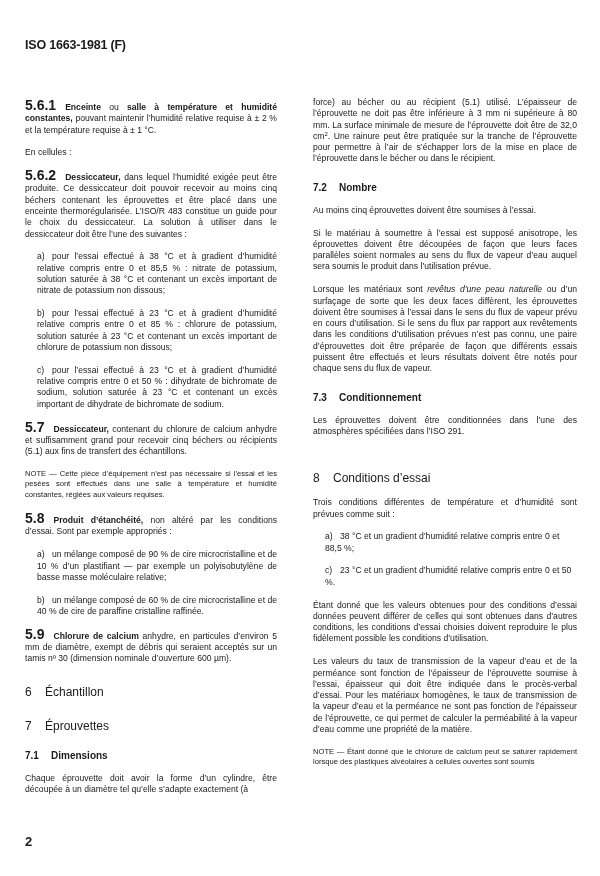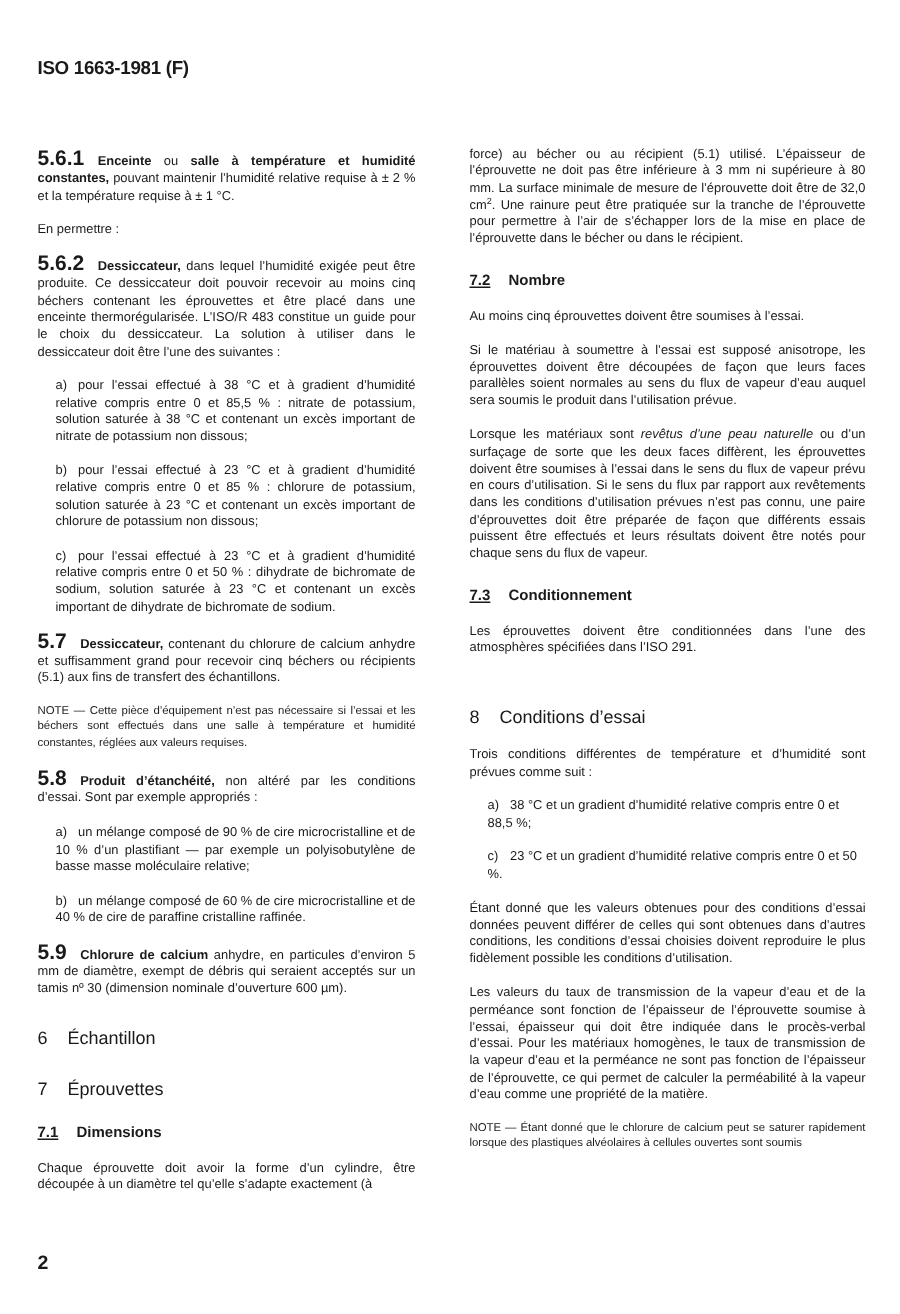--- a/index.html
+++ b/index.html
@@ -10,52 +10,52 @@
   .col { position: absolute; font-size: 8.6px; line-height: 11.3px; text-align: justify; }
   .col.left { left: 25px; top: 100px; width: 252px; }
   .col.right { left: 313px; top: 97px; width: 264px; }
   p { margin: 0 0 11.5px 0; }
   .item { margin: 0 0 11.5px 12px; }
   .lbl { display: inline-block; width: 15px; }
   .note { font-size: 7.6px; line-height: 10.4px; margin-bottom: 13px; }
   .h1 { font-size: 12px; font-weight: normal; margin: 20px 0 12px 0; line-height: 14px; }
   .h1 .num { display: inline-block; width: 20px; }
   .h2 { font-size: 10px; font-weight: bold; margin: 17px 0 11px 0; line-height: 12px; }
-  .h2 .num { display: inline-block; width: 26px; text-decoration: underline; }
+  .h2 .num { display: inline-block; width: 26px; }
   .secnum { font-weight: bold; font-size: 14px; margin-right: 9px; }
   b { font-weight: bold; }
   i { font-style: italic; }
   sup { font-size: 6px; vertical-align: 3px; line-height: 0; }
 </style>
 </head>
 <body>
 
 <div class="hdr">ISO 1663-1981 (F)</div>
 
 <div class="col left">
 
   <p>
     <span class="secnum">5.6.1</span><b>Enceinte</b><span> ou </span><b>salle à température et humidité constantes,</b><span> pouvant maintenir l’humidité relative requise à ± 2 % et la température requise à ± 1 °C.</span>
   </p>
 
-  <p>En permettre :</p>
+  <p>En cellules :</p>
 
   <p>
     <span class="secnum">5.6.2</span><b>Dessiccateur,</b><span> dans lequel l’humidité exigée peut être produite. Ce dessiccateur doit pouvoir recevoir au moins cinq béchers contenant les éprouvettes et être placé dans une enceinte thermorégularisée. L’ISO/R 483 constitue un guide pour le choix du dessiccateur. La solution à utiliser dans le dessiccateur doit être l’une des suivantes :</span>
   </p>
 
   <p class="item"><span class="lbl">a)</span><span>pour l’essai effectué à 38 °C et à gradient d’humidité relative compris entre 0 et 85,5 % : nitrate de potassium, solution saturée à 38 °C et contenant un excès important de nitrate de potassium non dissous;</span></p>
   <p class="item"><span class="lbl">b)</span><span>pour l’essai effectué à 23 °C et à gradient d’humidité relative compris entre 0 et 85 % : chlorure de potassium, solution saturée à 23 °C et contenant un excès important de chlorure de potassium non dissous;</span></p>
   <p class="item"><span class="lbl">c)</span><span>pour l’essai effectué à 23 °C et à gradient d’humidité relative compris entre 0 et 50 % : dihydrate de bichromate de sodium, solution saturée à 23 °C et contenant un excès important de dihydrate de bichromate de sodium.</span></p>
 
   <p>
     <span class="secnum">5.7</span><b>Dessiccateur,</b><span> contenant du chlorure de calcium anhydre et suffisamment grand pour recevoir cinq béchers ou récipients (5.1) aux fins de transfert des échantillons.</span>
   </p>
 
-  <p class="note">NOTE — Cette pièce d’équipement n’est pas nécessaire si l’essai et les béchers sont effectués dans une salle à température et humidité constantes, réglées aux valeurs requises.</p>
+  <p class="note">NOTE — Cette pièce d’équipement n’est pas nécessaire si l’essai et les pesées sont effectués dans une salle à température et humidité constantes, réglées aux valeurs requises.</p>
 
   <p>
     <span class="secnum">5.8</span><b>Produit d’étanchéité,</b><span> non altéré par les conditions d’essai. Sont par exemple appropriés :</span>
   </p>
 
   <p class="item"><span class="lbl">a)</span><span>un mélange composé de 90 % de cire microcristalline et de 10 % d’un plastifiant — par exemple un polyisobutylène de basse masse moléculaire relative;</span></p>
   <p class="item"><span class="lbl">b)</span><span>un mélange composé de 60 % de cire microcristalline et de 40 % de cire de paraffine cristalline raffinée.</span></p>
 
   <p>
     <span class="secnum">5.9</span><b>Chlorure de calcium</b><span> anhydre, en particules d’environ 5 mm de diamètre, exempt de débris qui seraient acceptés sur un tamis nº 30 (dimension nominale d’ouverture 600 µm).</span>

